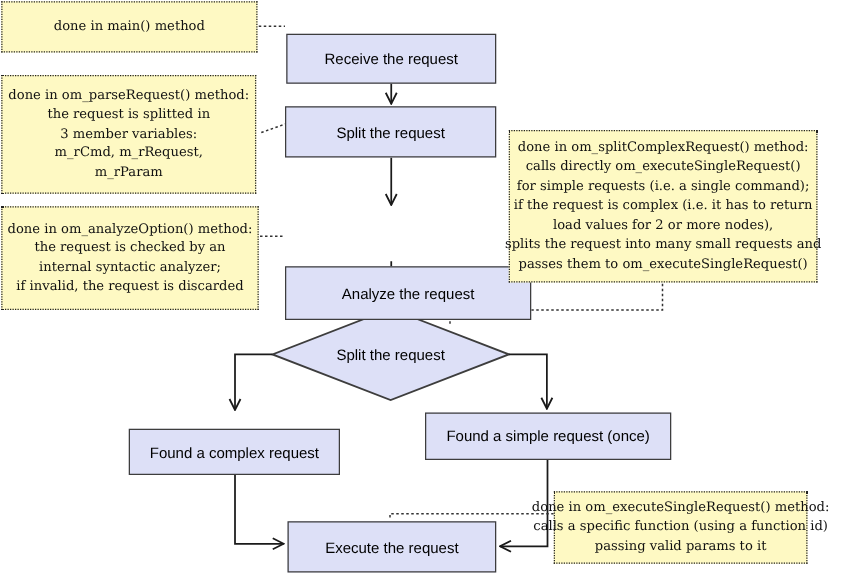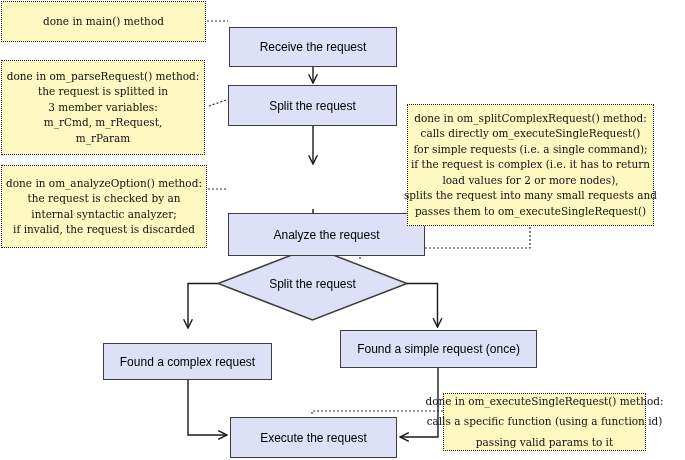--- a/index.html
+++ b/index.html
@@ -46,21 +46,21 @@
   #node-parse   {left:228px;top:85px; width:169px;height:41px;}
   #node-analyze {left:228px;top:166px;width:197px;height:43px;margin-top:47px;}
   #node-complex {left:103px;top:331px;width:169px;height:37px;margin-top:12px;}
   #node-simple  {left:340px;top:330px;width:197px;height:38px;}
   #node-execute {left:230px;top:417px;width:167px;height:41px;}
   #diamond-label{left:218px;top:247px;width:189px;height:73px;}
   #note-main    {left:1px;  top:1px;  width:205px;height:41px;}
   #note-parse   {left:1px;  top:60px; width:204px;height:95px;}
   #note-analyze {left:1px;  top:165px;width:206px;height:83px;}
   #note-split   {left:407px;top:104px;width:247px;height:122px;}
-  #note-execute {left:443px;top:393px;width:203px;height:58px;justify-content:space-between;}
+  #note-execute {left:443px;top:393px;width:203px;height:58px;}
 </style>
 </head>
 <body>
 
 <div class="canvas">
 
   <svg class="connector-layer" width="685" height="460" viewBox="0 0 685 460" xmlns="http://www.w3.org/2000/svg">
     <defs>
       <marker id="arrow" viewBox="0 0 10 10" refX="9" refY="5" markerUnits="userSpaceOnUse" markerWidth="11" markerHeight="11" orient="auto-start-reverse">
         <path d="M1,1 L9,5 L1,9" fill="none" stroke="#1a1a1a" stroke-width="1.3"></path>

